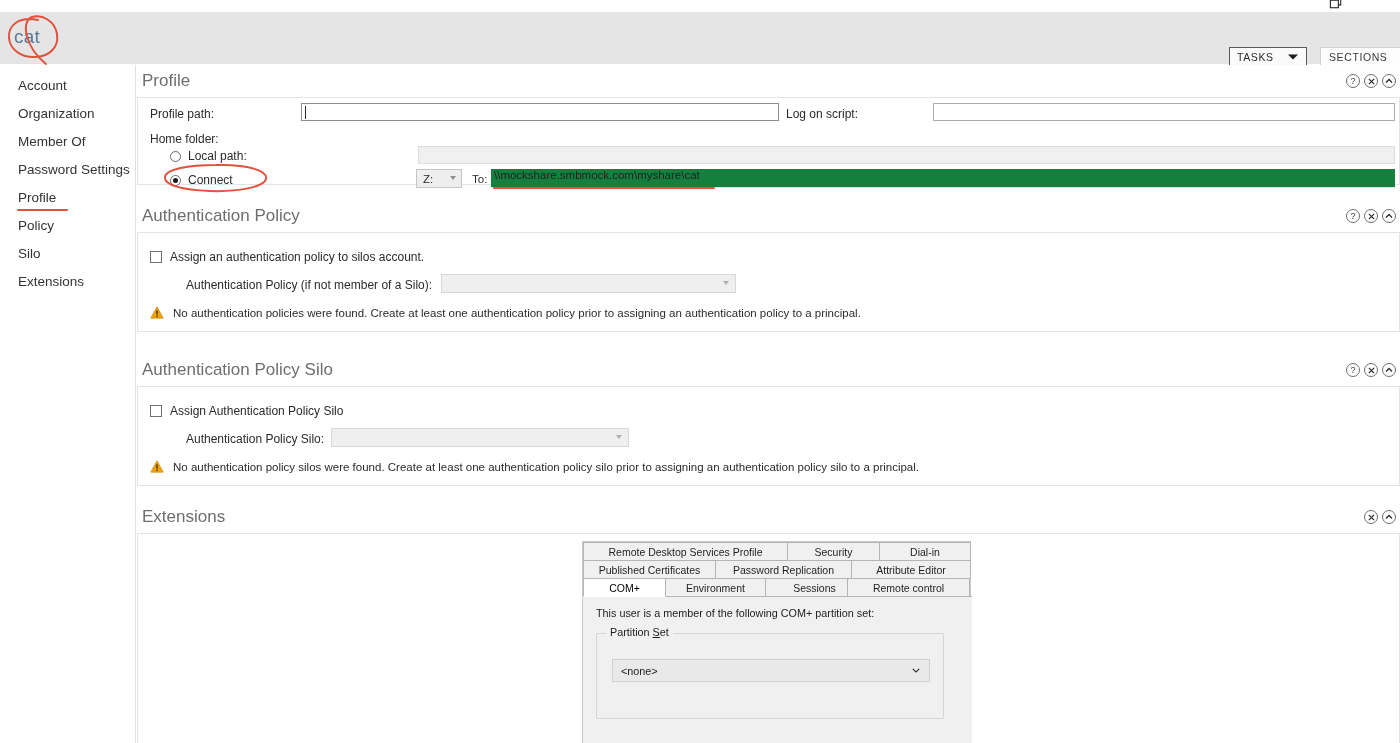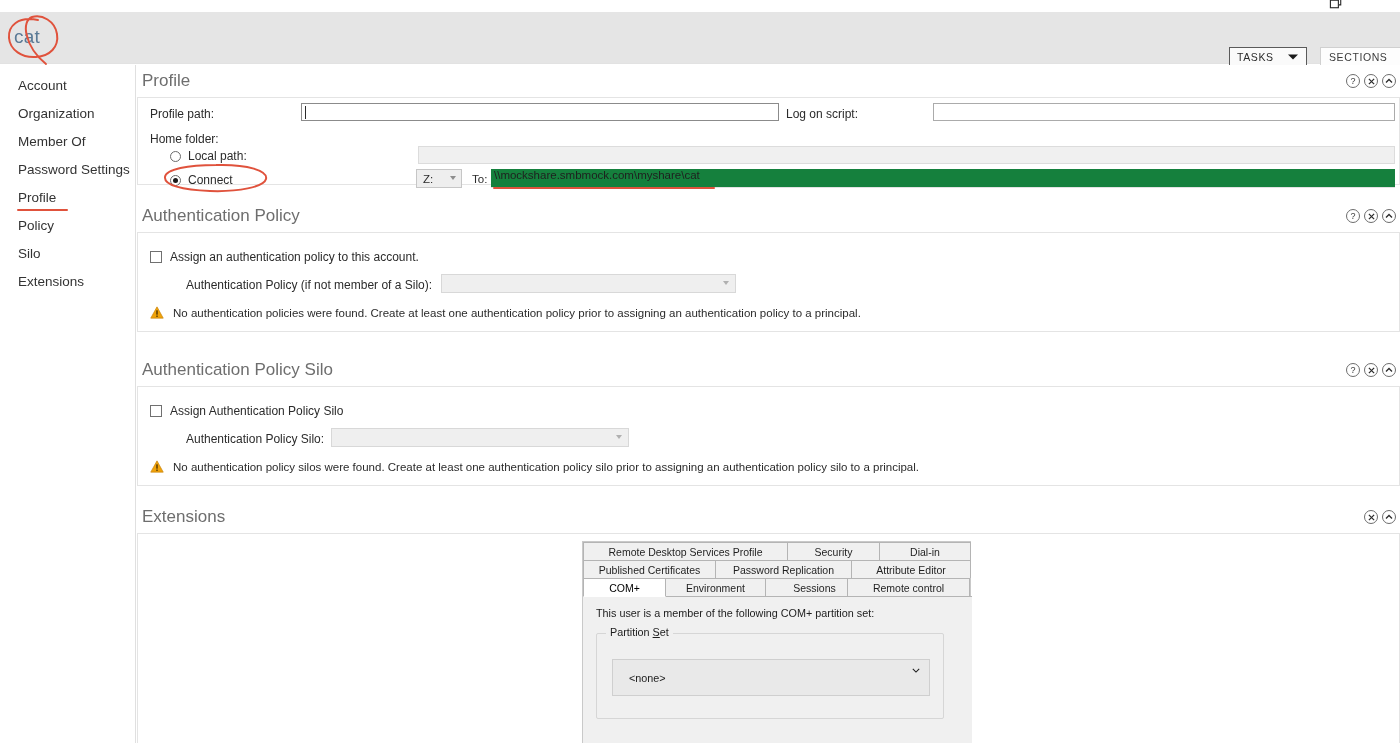--- a/index.html
+++ b/index.html
@@ -287,25 +287,25 @@
   }
   .groupbox-title {
     position: absolute; left: 9px; top: -8px;
     background: #f0f0f0;
     padding: 0 4px;
     font-size: 10.8px; color: #1c1c1c;
   }
   .u { text-decoration: underline; }
   .gb-combo {
     position: absolute; left: 15px; top: 25px;
-    width: 318px; height: 37px;
+    width: 318px; height: 23px;
     background: #e9e9e9;
     border: 1px solid #cfcfcf;
     display: flex; align-items: center;
-    padding-left: 16px;
+    padding-left: 8px;
     font-size: 10.8px; color: #1c1c1c;
     cursor: pointer;
   }
   .gb-caret {
     position: absolute; right: 9px; top: 8px;
     width: 8px; height: 5px;
   }
 
   
   .annot { position: absolute; pointer-events: none; overflow: visible; }
@@ -434,21 +434,21 @@
           <svg width="8" height="6" viewBox="0 0 8 6">
               <path d="M1 4.5 L4 1.5 L7 4.5" stroke="#2b2b2b" stroke-width="1.3" fill="none"></path>
             </svg>
         </span>
       </span>
     </div>
 
     <div class="panel" style="height:100px;">
       <div class="cb-row" style="left:12px; top:17px;">
         <span class="cbox"></span>
-        <span>Assign an authentication policy to this account.</span>
+        <span>Assign an authentication policy to silos account.</span>
       </div>
 
       <span class="fld-label" style="left:48px; top:45px;">Authentication Policy (if not member of a Silo):</span>
       <div class="combo" style="left:303px; top:41px; width:295px;">
         <span></span>
         <span class="ccaret"></span>
       </div>
 
       <div class="warn-row" style="left:12px; top:73px;">
         <svg class="warn-tri" viewBox="0 0 16 15">

